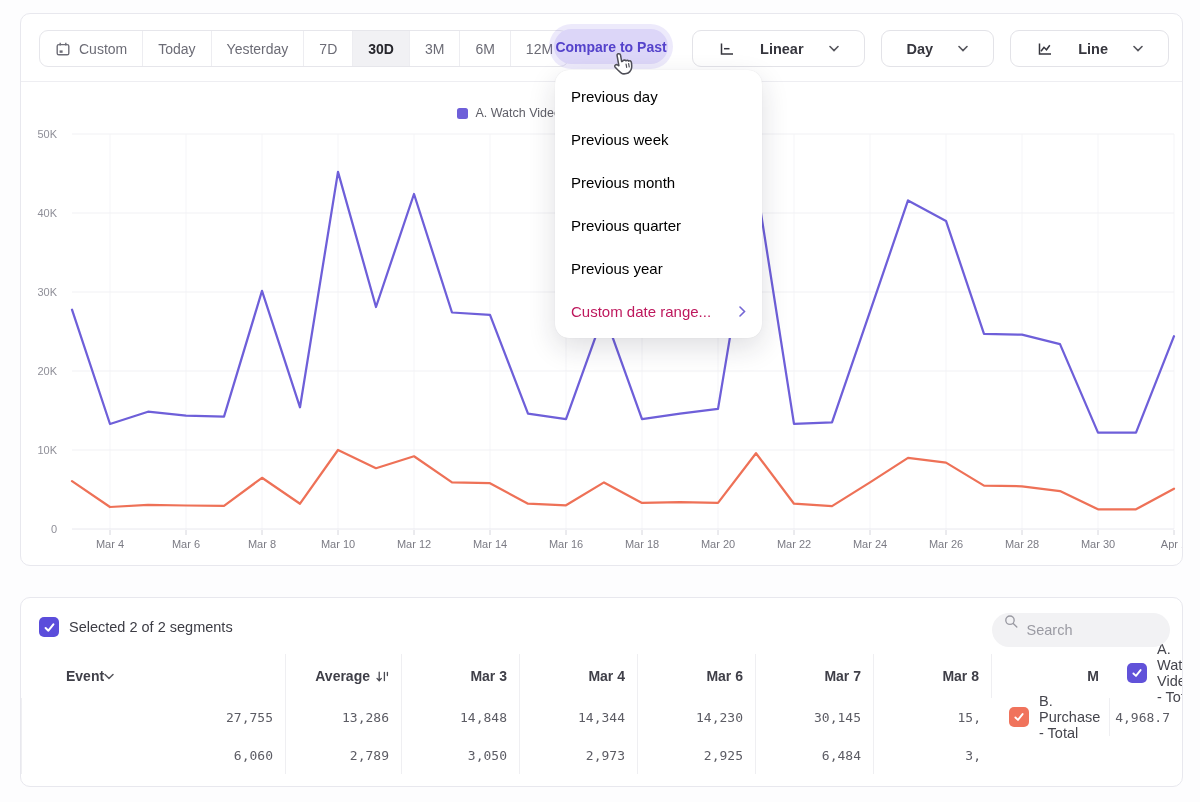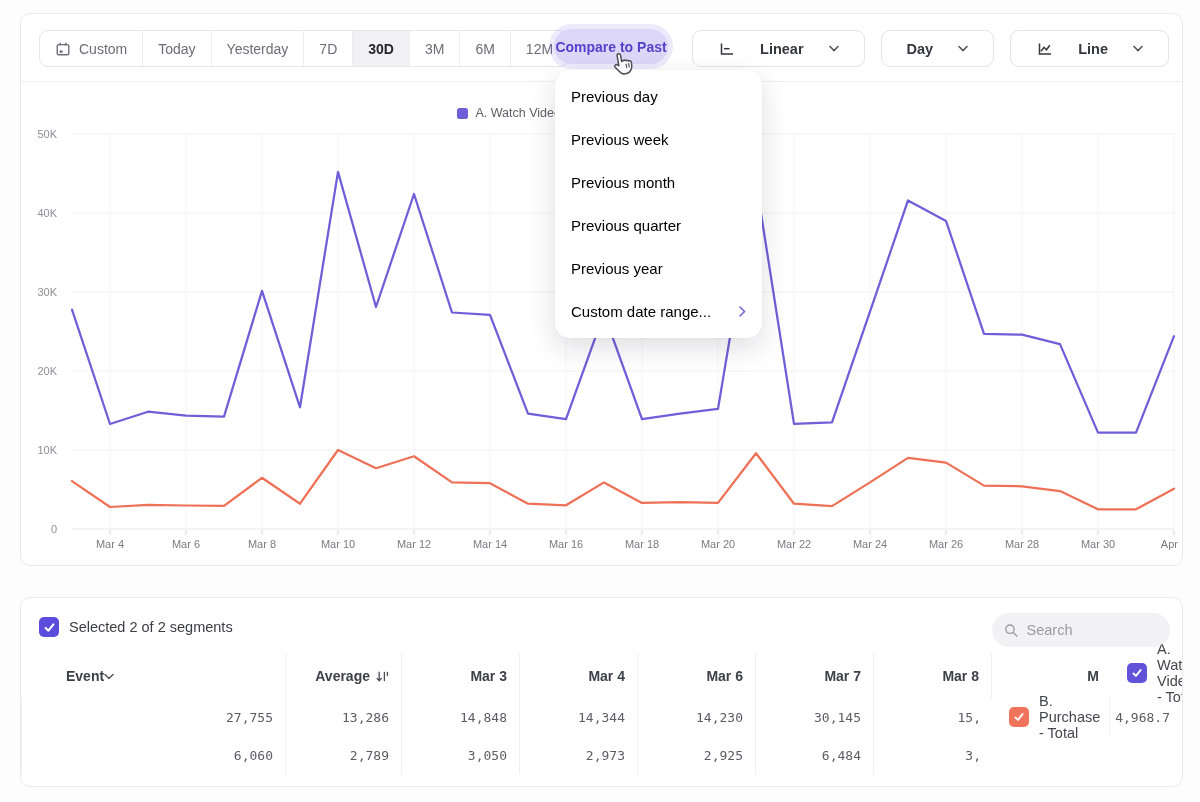--- a/index.html
+++ b/index.html
@@ -33,32 +33,32 @@
   .chart-zone { position:absolute; left:0; top:68px; width:100%; height:484px; }
   .legend { position:absolute; left:0; top:24px; width:100%; display:flex; justify-content:center; gap:24px; z-index:1; }
   .legend-item { display:flex; align-items:center; gap:7px; font-size:12.5px; color:#5f5f68; cursor:pointer; }
   .legend-swatch { width:11px; height:11px; border-radius:2.5px; }
   #chart-svg { position:absolute; left:0; top:17px; }
 
   
   .dropdown { position:absolute; left:555px; top:70px; width:207px; background:#fff; border-radius:14px;
               box-shadow:0 10px 28px rgba(25,25,50,.14), 0 0 1px rgba(0,0,0,.12); z-index:50; padding:5px 0; }
   .dd-item { height:43px; display:flex; align-items:center; padding:0 16px; font-size:15px; color:#000000; cursor:pointer; }
-  .dd-item.custom { color:#000000; justify-content:space-between;padding-left:16px; }
+  .dd-item.custom { color:#be185d; justify-content:space-between;padding-left:16px; }
 
   
   .cursor { position:absolute; left:612px; top:50px; z-index:60; pointer-events:none; }
 
   
   .seg-header { position:relative; height:56px; }
   .sel-checkbox { position:absolute; left:18px; top:19px; width:20px; height:20px; border-radius:5px;
                   display:flex; align-items:center; justify-content:center; cursor:pointer; }
   .sel-label { position:absolute; left:48px; top:21px; font-size:14.5px; color:#3c3c44; }
   .search-box { position:absolute; right:12px; top:15px; width:178px; height:34px; background:#f2f2f4;
-                border-radius:17px; display:flex; align-items:center; padding:0 12px; gap:8px; }
+                border-radius:17px; display:flex; padding:0 12px; gap:8px; }
   .search-box input { border:none; outline:none; background:transparent; font-size:14.5px; color:#3c3c44;
                       font-family:"Liberation Sans",sans-serif; width:100%; }
   .search-box input::placeholder { color:#9b9ba3; }
 
   .seg-table { display:grid; grid-template-columns:264px 116px repeat(6,118px) minmax(0,1fr); }
   .cell { display:flex; align-items:center; }
   .cell.sep { border-left:1px solid #efeff2; }
   .cell.head { height:44px; font-size:14px; color:#3f3f48; font-weight:bold; }
   .cell.num-head { justify-content:flex-end; padding-right:12px; }
   .cell.body { height:38px; }

